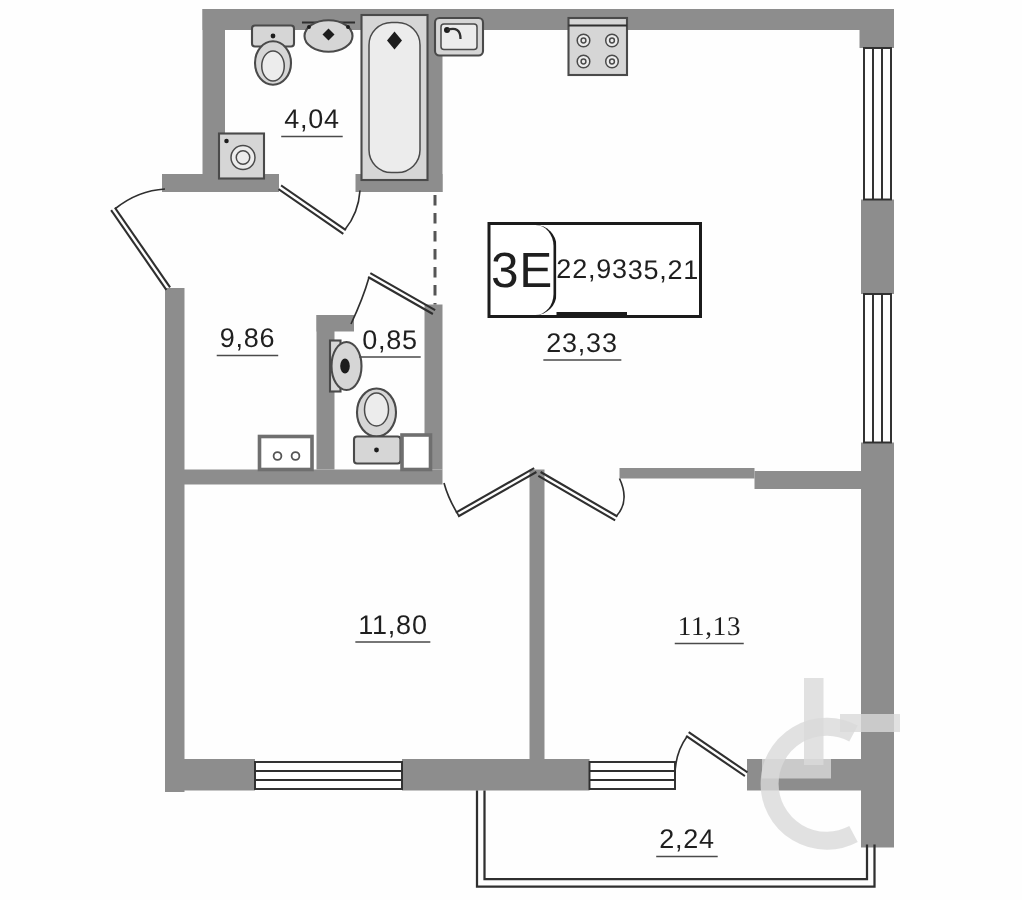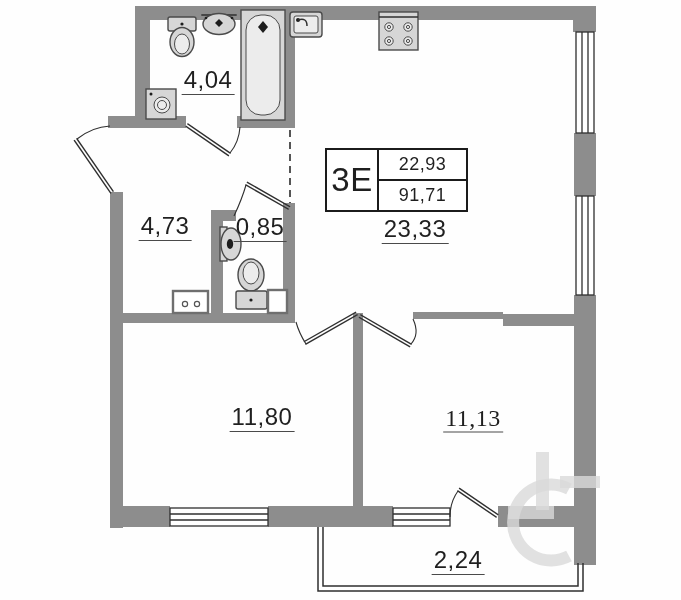--- a/index.html
+++ b/index.html
@@ -22,34 +22,34 @@
   .dark{fill:#1d1d1d;stroke:none;}
   .box{fill:#fff;stroke:#6f6f6f;stroke-width:2.4;}
   .dash{stroke:#555;stroke-width:2;stroke-dasharray:7 5;}
   .rail{fill:none;stroke:var(--line,#2f2f2f);stroke-width:1.5;}
   .wm{fill:var(--watermark,#d9d9d9);opacity:.8;stroke:none;}
   .wmArc{fill:none;stroke:var(--watermark,#d9d9d9);stroke-width:12;opacity:.8;}
 
   
   .area-label{
     position:absolute;transform:translate(-50%,-50%);
-    font-size:24px;letter-spacing:.5px;white-space:nowrap;
+    font-size:18px;letter-spacing:.5px;white-space:nowrap;
   }
   .area-label .u{border-bottom:1.4px solid #4a4a4a;padding:0 2px 1px 2px;}
 
   
   .unit-card{
     position:absolute;left:325px;top:148px;width:139px;height:60px;
     border:2px solid #1b1b1b;background:#fff;display:flex;
   }
   .unit-card .cell-left{
     width:50px;border-right:2px solid #1b1b1b;display:flex;
-    align-items:center;justify-content:center;font-size:33px;letter-spacing:.5px;
-  }
-  .unit-card .col-right{flex:1;display:flex;flex-direction:column;}
+    align-items:center;justify-content:center;font-size:33px;letter-spacing:.5px;border-radius:14px;
+  }
+  .unit-card .col-right{flex:1;display:flex;flex-direction:row;}
   .unit-card .row{
     flex:1;display:flex;align-items:center;justify-content:center;
     font-size:18px;letter-spacing:.5px;border-bottom:2px solid #1b1b1b;
   }
   .unit-card .row:last-child{border-bottom:none;}
 </style>
 </head>
 <body>
 
 <div class="stage">
@@ -202,28 +202,28 @@
 
     <g>
       <path class="wmArc" d="M569,489 A38,38 0 1 0 569,556"></path>
       <rect class="wm" x="536" y="452" width="13" height="58"></rect>
       <rect class="wm" x="508" y="506" width="46" height="13"></rect>
       <rect class="wm" x="560" y="476" width="40" height="12"></rect>
     </g>
   </svg>
 
   <div class="area-label" style="left:208px;top:80px;"><span class="u">4,04</span></div>
-  <div class="area-label" style="left:165px;top:226px;"><span class="u">4,73</span></div>
+  <div class="area-label" style="left:165px;top:226px;"><span class="u">9,86</span></div>
   <div class="area-label" style="left:260px;top:227px;"><span class="u">0,85</span></div>
-  <div class="area-label" style="left:388px;top:229px;margin-left:27px;"><span class="u">23,33</span></div>
+  <div class="area-label" style="left:388px;top:229px;"><span class="u">23,33</span></div>
   <div class="area-label" style="left:230px;top:417px;margin-left:32px;"><span class="u">11,80</span></div>
   <div class="area-label" style="left:473px;top:418px;font-family:Liberation Serif, serif;"><span class="u">11,13</span></div>
   <div class="area-label" style="left:458px;top:560px;"><span class="u">2,24</span></div>
 
   <div class="unit-card">
     <div class="cell-left">3E</div>
     <div class="col-right">
       <div class="row">22,93</div>
-      <div class="row">91,71</div>
+      <div class="row">35,21</div>
     </div>
   </div>
 
 </div>
 
 </body></html>

